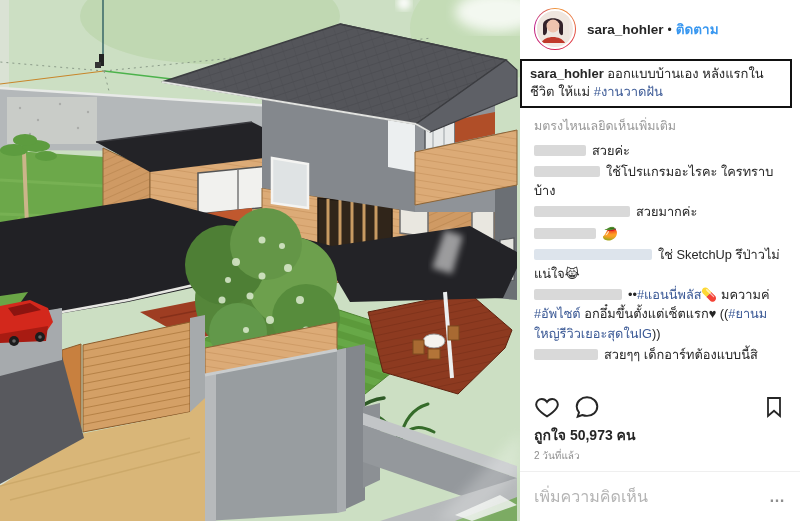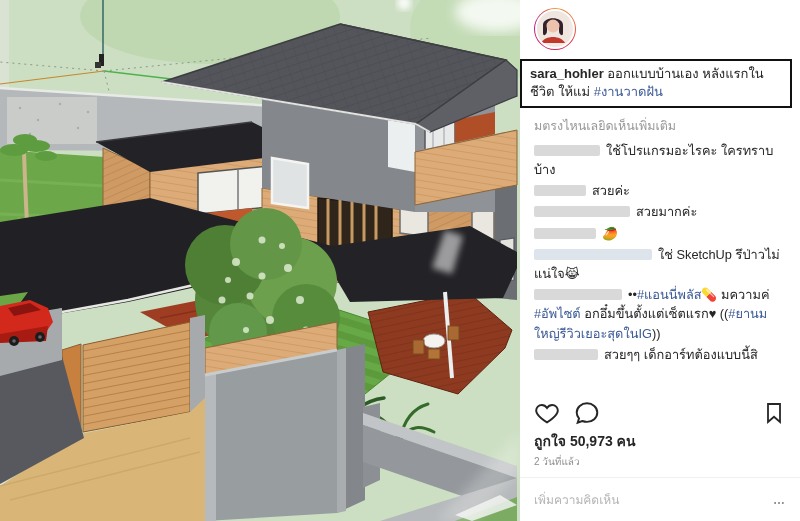--- a/index.html
+++ b/index.html
@@ -28,21 +28,21 @@
   .comments{flex:1 1 auto;overflow:hidden;padding:0 10px 0 14px;font-size:12.8px;line-height:1.5;word-break:break-word;}
   .comment{margin-bottom:2px;}
   .pill{display:inline-block;height:11px;border-radius:2px;background:#d9d9d9;margin-right:6px;vertical-align:-1px;filter:blur(.7px);}
   .pill.blue{background:#dde4ec;}
   .actions{display:flex;align-items:center;gap:14px;padding:7px 14px 3px 14px;}
   .actions svg{display:block;cursor:pointer;}
   .spacer{flex:1;}
   .likes{font-weight:bold;font-size:14px;padding:1px 14px 2px 14px;}
   .time{color:#8e8e8e;font-size:10px;padding:0 14px 8px 14px;}
   .divider{border-top:1px solid #efefef;}
-  .addrow{display:flex;align-items:center;justify-content:space-between;padding:12px 14px;color:#b4b4b4;font-size:12px;}
+  .addrow{display:flex;align-items:center;justify-content:space-between;padding:12px 14px;color:#b4b4b4;font-size:16px;}
   .dots{color:#8e8e8e;letter-spacing:1px;font-weight:bold;cursor:pointer;}
 </style>
 </head>
 <body>
 
 <div class="photo">
   <svg width="520" height="521" viewBox="0 0 520 521">
     <defs>
       <pattern id="woodF" width="9" height="7" patternUnits="userSpaceOnUse" patternTransform="rotate(9)">
         <rect width="9" height="7" fill="#dcab77"></rect>
@@ -320,34 +320,37 @@
     <div class="avatar">
       <div class="avatar-inner">
         <svg width="32" height="32" viewBox="0 0 32 32">
           <rect width="32" height="32" fill="#efe6df"></rect>
           <path d="M6,14 C6,5 26,5 26,14 L26,22 C26,26 22,24 22,20 L22,12 L10,12 L10,20 C10,24 6,26 6,22 Z" fill="#33222a"></path>
           <circle cx="16" cy="15" r="6.5" fill="#eec3ae"></circle>
           <path d="M4,32 C8,24 24,24 28,32 Z" fill="#c0392b"></path>
         </svg>
       </div>
     </div>
+    <div>
+      <span class="hdr-name">sara_hohler</span><span class="hdr-sep">•</span><span class="follow">ติดตาม</span>
+    </div>
   </div>
 
   <div class="caption-box">
     <span class="cap-user">sara_hohler</span><span> ออกแบบบ้านเอง หลังแรกในชีวิต ให้แม่ </span><span class="tag">#งานวาดฝัน</span>
   </div>
 
   <div class="load-more">มตรงไหนเลยิดเห็นเพิ่มเติม</div>
 
   <div class="comments">
     <div class="comment">
+      <span class="pill" style="width:52px"></span><span>สวยค่ะ</span>
+    </div>
+    <div class="comment">
       <span class="pill" style="width:66px"></span><span>ใช้โปรแกรมอะไรคะ ใครทราบบ้าง</span>
-    </div>
-    <div class="comment">
-      <span class="pill" style="width:52px"></span><span>สวยค่ะ</span>
     </div>
     <div class="comment">
       <span class="pill" style="width:96px"></span><span>สวยมากค่ะ</span>
     </div>
     <div class="comment">
       <span class="pill" style="width:62px"></span><span>🥭</span>
     </div>
     <div class="comment">
       <span class="pill blue" style="width:118px"></span><span>ใช่ SketchUp รึป่าวไม่แน่ใจ</span><span>😹</span>
     </div>

